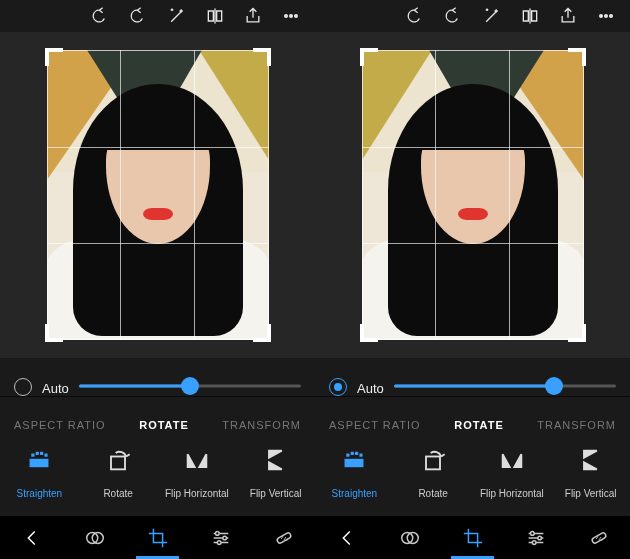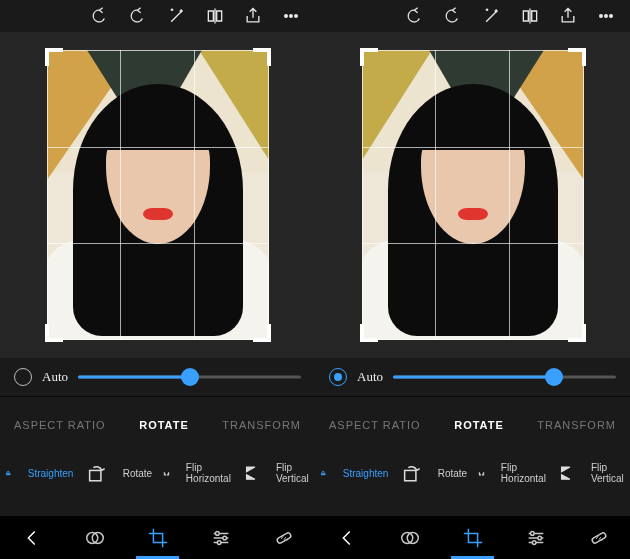--- a/index.html
+++ b/index.html
@@ -28,36 +28,36 @@
   .gln{position:absolute;background:rgba(255,255,255,.65);}
   .gv1{left:33.33%;top:0;bottom:0;width:1px;} .gv2{left:66.66%;top:0;bottom:0;width:1px;}
   .gh1{top:33.33%;left:0;right:0;height:1px;} .gh2{top:66.66%;left:0;right:0;height:1px;}
   .gborder{position:absolute;inset:0;border:1px solid rgba(255,255,255,.7);}
   .corner{position:absolute;width:18px;height:18px;}
   .corner::before,.corner::after{content:"";position:absolute;background:#fff;}
   .corner::before{width:18px;height:4px;} .corner::after{width:4px;height:18px;}
   .c-tl{left:-2px;top:-2px;} .c-tr{right:-2px;top:-2px;transform:scaleX(-1);}
   .c-bl{left:-2px;bottom:-2px;transform:scaleY(-1);} .c-br{right:-2px;bottom:-2px;transform:scale(-1,-1);}
   
-  .autorow{height:38px;display:flex;align-items:center;gap:10px;padding:0 14px;background:#1a1a1a;font-family:Liberation Serif, serif;}
+  .autorow{height:38px;display:flex;align-items:flex-end;gap:10px;padding:0 14px;background:#1a1a1a;}
   .radio{width:16px;height:16px;border:1.5px solid #bbb;border-radius:50%;display:flex;align-items:center;justify-content:center;}
   .radio.on{border-color:#39a0ff;}
   .radio.on::after{content:"";width:8px;height:8px;background:#39a0ff;border-radius:50%;}
   .auto-lbl{color:#eee;font-size:13px;}
   .slider{flex:1;height:20px;position:relative;}
   .track{position:absolute;left:0;right:0;top:50%;height:3px;background:#555;border-radius:2px;transform:translateY(-50%);}
   .fill{position:absolute;left:0;top:50%;height:3px;background:#39a0ff;border-radius:2px;transform:translateY(-50%);}
   .thumb{position:absolute;top:50%;width:18px;height:18px;background:#39a0ff;border-radius:50%;transform:translate(-50%,-50%);} 
   
   .tabs{height:34px;display:flex;align-items:flex-end;justify-content:space-between;padding:0 8px;background:#1a1a1a;border-top:1px solid #0a0a0a;}
   .tab{font-size:11px;letter-spacing:1px;color:#777;padding:0 6px;}
   .tab.active{color:#fff;font-weight:600;}
   
   .tools{height:86px;display:flex;align-items:center;justify-content:space-around;background:#1a1a1a;}
-  .tool{display:flex;flex-direction:row;align-items:center;gap:16px;width:68px;}
+  .tool{display:flex;flex-direction:column;align-items:center;gap:16px;width:68px;}
   .tool .tico{width:28px;height:24px;display:flex;align-items:center;justify-content:center;}
   .tool .tico svg{stroke:#ddd;fill:none;stroke-width:1.6;}
   .tool.active .tico svg{stroke:#39a0ff;fill:none;}
   .tool.active .dots rect{fill:#39a0ff;}
   .tlbl{font-size:10px;color:#cfcfcf;}
   .tool.active .tlbl{color:#39a0ff;}
   
   .bnav{height:43px;display:flex;align-items:center;background:#000;}
   .bcell{flex:1;display:flex;align-items:center;justify-content:center;height:100%;position:relative;}
   .bcell svg{stroke:#c8c8c8;fill:none;stroke-width:1.6;width:22px;height:22px;}

